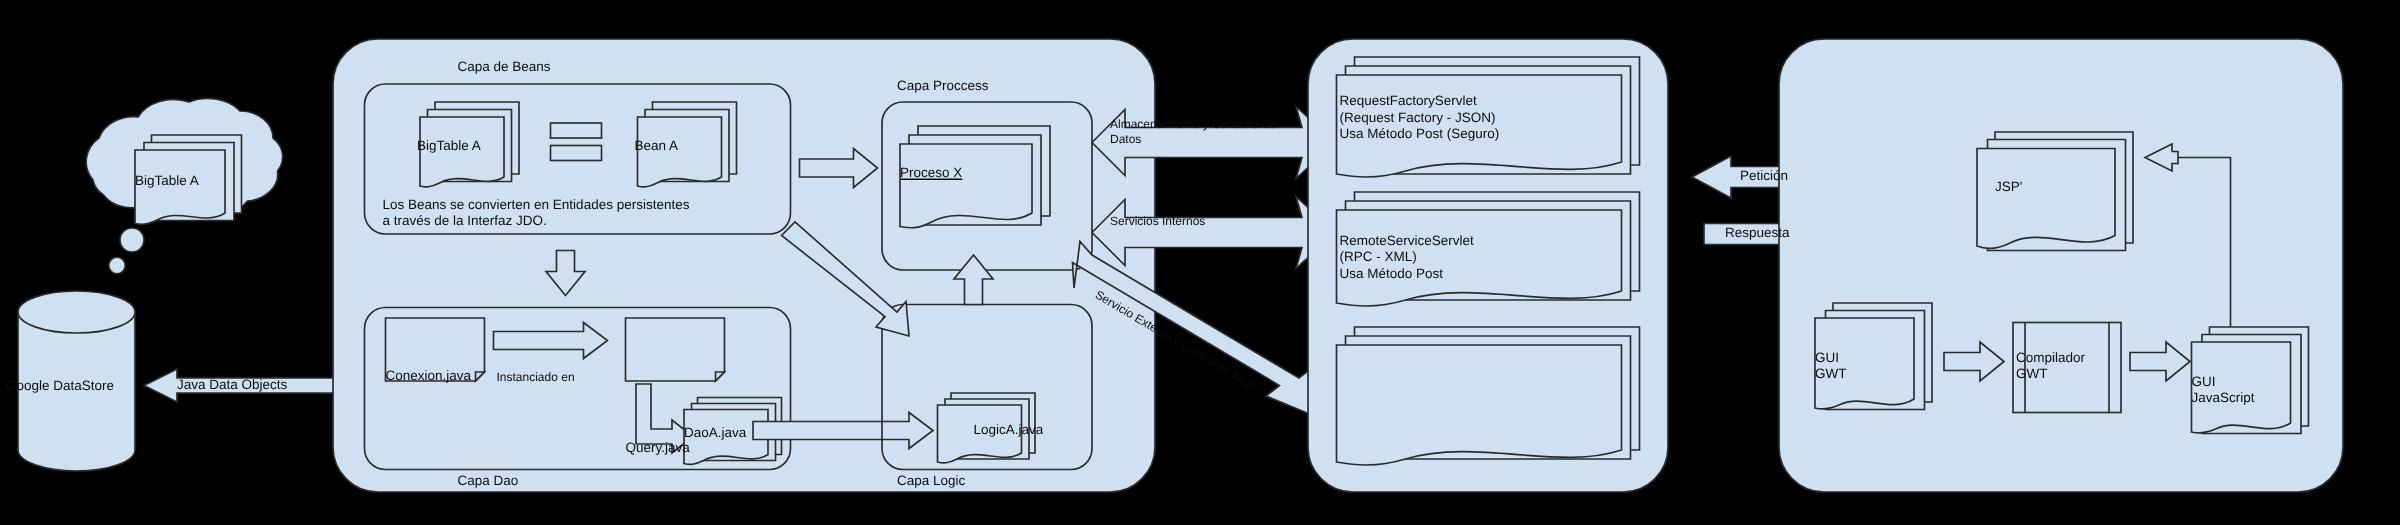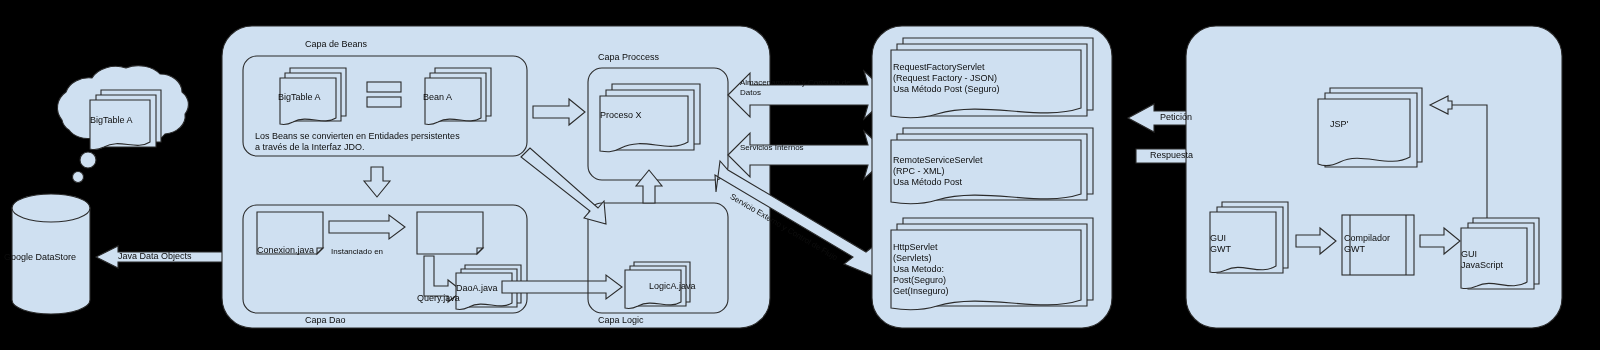--- a/index.html
+++ b/index.html
@@ -184,38 +184,33 @@
 <div class="lbl s9" style="left:305px;top:315px;width:160px;">Capa Dao</div>
 <div class="lbl s9" style="left:257px;top:245px;width:66px;">Conexion.java</div>
 <div class="lbl s8" style="left:331px;top:247px;width:62px;">Instanciado en</div>
 <div class="lbl s9" style="left:417px;top:245px;width:66px;margin-top:48px;">Query.java</div>
 <div class="lbl s9" style="left:456px;top:283px;width:56px;">DaoA.java</div>
 
 <div class="lbl s9" style="left:598px;top:315px;width:120px;">Capa Logic</div>
 <div class="lbl s9" style="left:625px;top:281px;width:56px;margin-left:24px;">LogicA.java</div>
 
 <div class="lbl s9" style="left:598px;top:52px;width:120px;">Capa Proccess</div>
-<div class="lbl s9" style="left:600px;top:110px;width:88px;">Proceso X</div>
+<div class="lbl s9" style="left:600px;top:110px;width:88px;text-decoration:underline;">Proceso X</div>
 
 <div class="lbl s8" style="left:740px;top:78px;width:140px;">Almacenamiento y Consulta de
 Datos</div>
 <div class="lbl s8" style="left:740px;top:143px;width:140px;">Servicios Internos</div>
 <div class="lbl s8 rot" style="left:733px;top:192px;width:170px;text-align:left;transform:rotate(30.5deg);">Servicio Externo y Control de Flujo</div>
 
 <div class="lbl s9" style="left:893px;top:155px;width:186px;">RemoteServiceServlet
 (RPC - XML)
 Usa Método Post</div>
 <div class="lbl s9" style="left:893px;top:62px;width:186px;">RequestFactoryServlet
 (Request Factory - JSON)
 Usa Método Post (Seguro)</div>
-<div class="lbl s9" style="left:893px;top:242px;width:186px;">HttpServlet
-(Servlets)
-Usa Metodo:
-Post(Seguro)
-Get(Inseguro)</div>
 
 <div class="lbl s9" style="left:1160px;top:112px;width:140px;">Petición</div>
 <div class="lbl s9" style="left:1150px;top:150px;width:140px;">Respuesta</div>
 
 <div class="lbl s9" style="left:1330px;top:119px;width:68px;">JSP'</div>
 <div class="lbl s9" style="left:1210px;top:233px;width:66px;">GUI
 GWT</div>
 <div class="lbl s9" style="left:1344px;top:233px;width:68px;">Compilador
 GWT</div>
 <div class="lbl s9" style="left:1461px;top:249px;width:66px;">GUI

